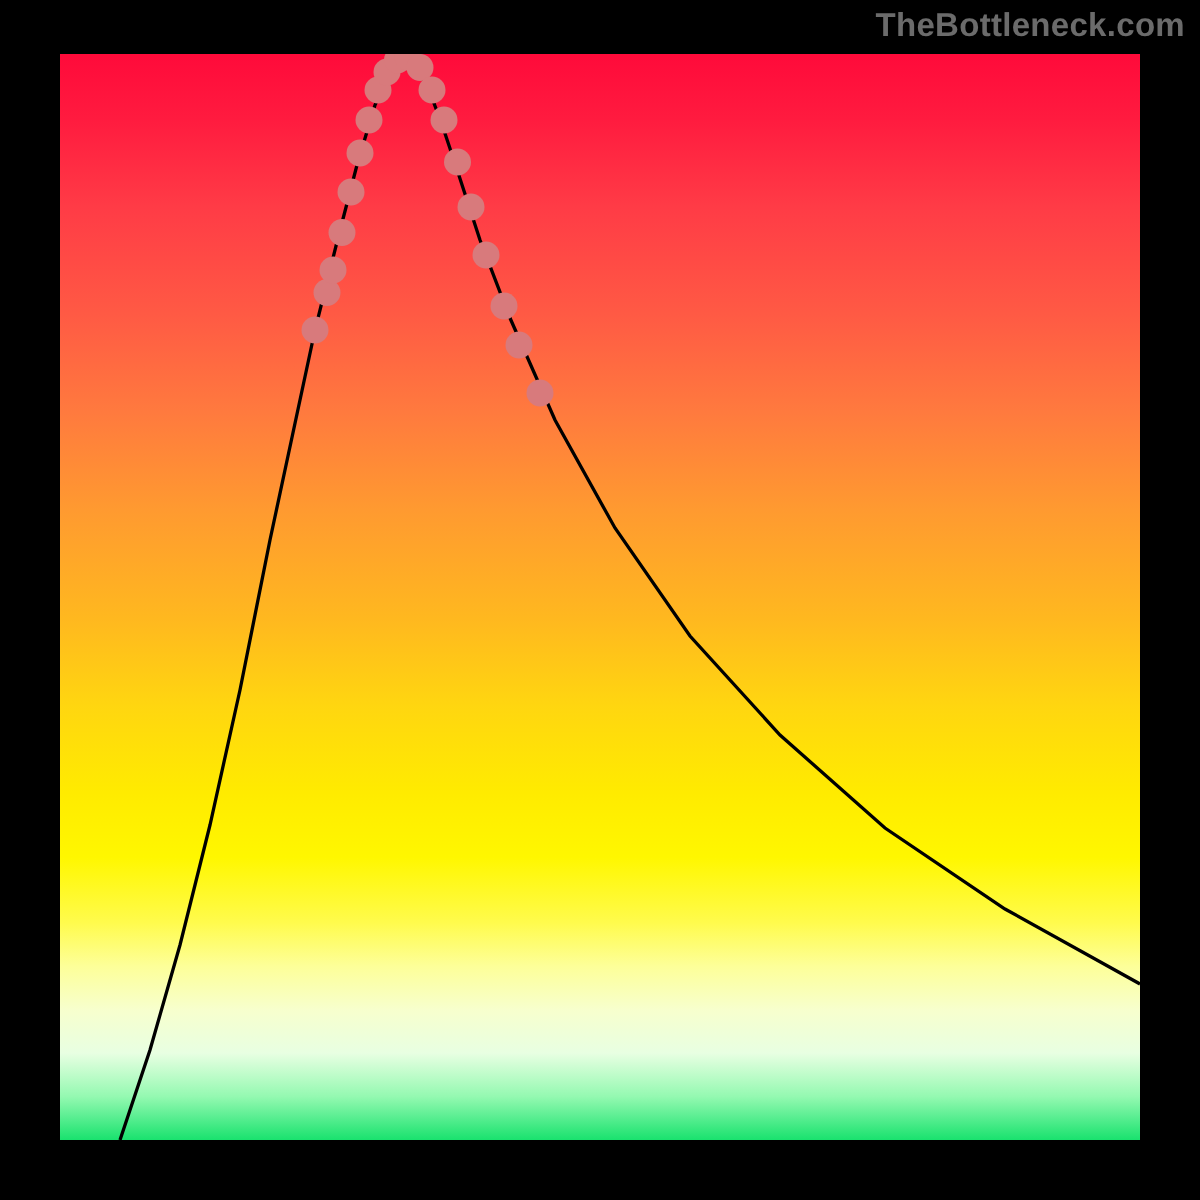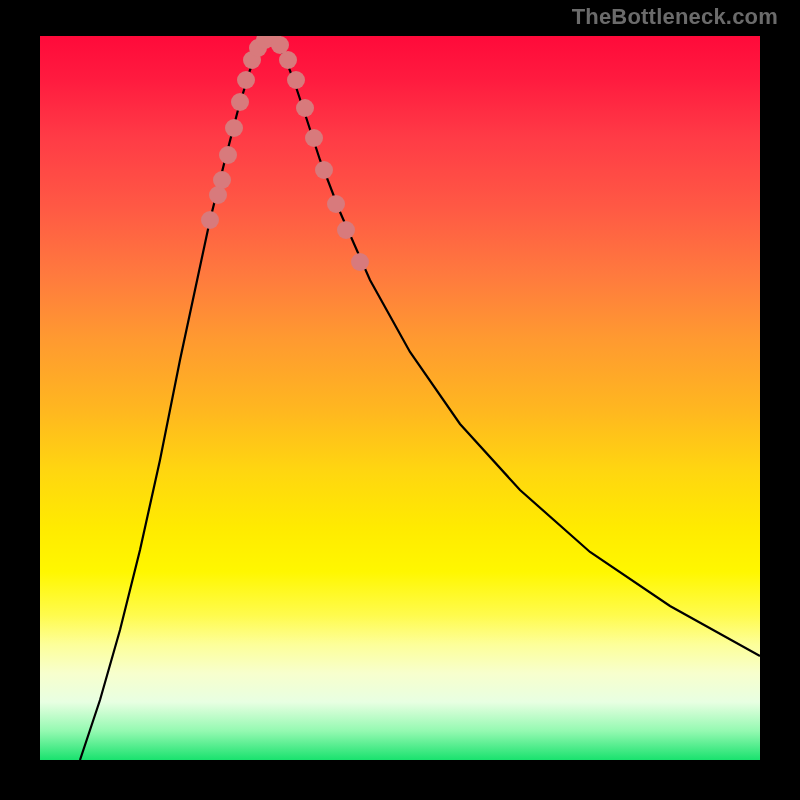--- a/index.html
+++ b/index.html
@@ -12,21 +12,21 @@
   }
   .stage {
     position: relative;
     width: 800px;
     height: 800px;
     background: #000;
   }
   .watermark {
     position: absolute;
     top: 4px;
-    right: 22px;
+    right: 10px;
     color: #6b6b6b;
     font-size: 22px;
     font-weight: 600;
     letter-spacing: 0.2px;
     z-index: 5;
   }
   .plot {
     position: absolute;
     left: 40px;
     top: 36px;

